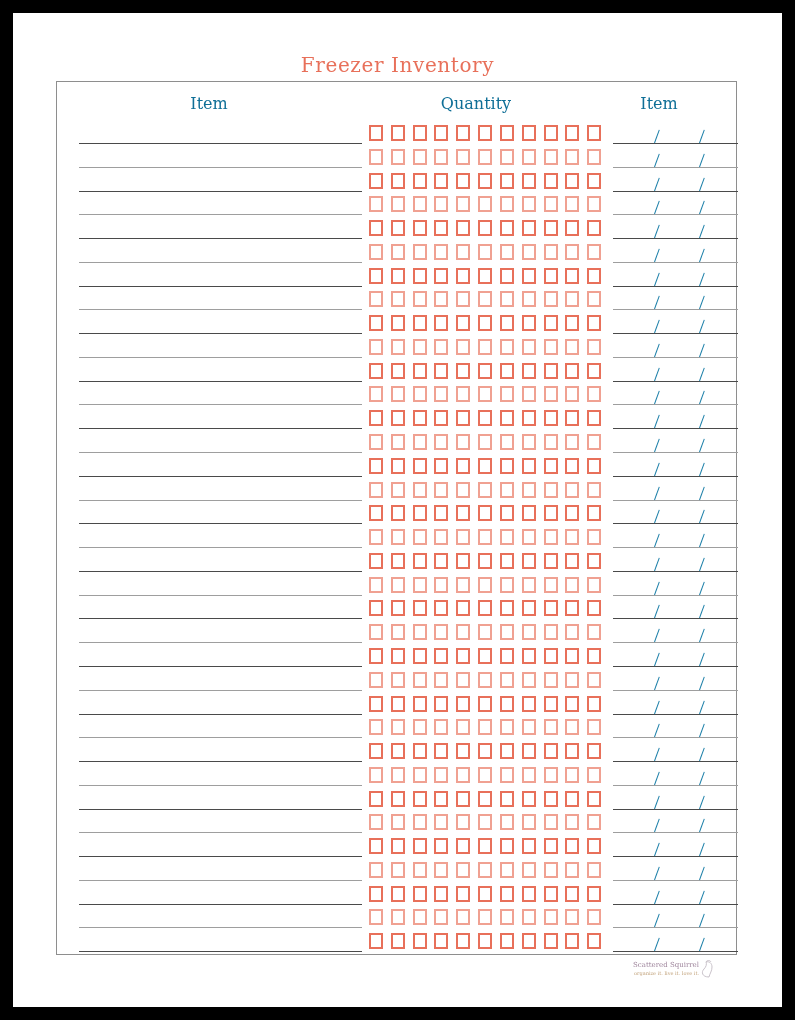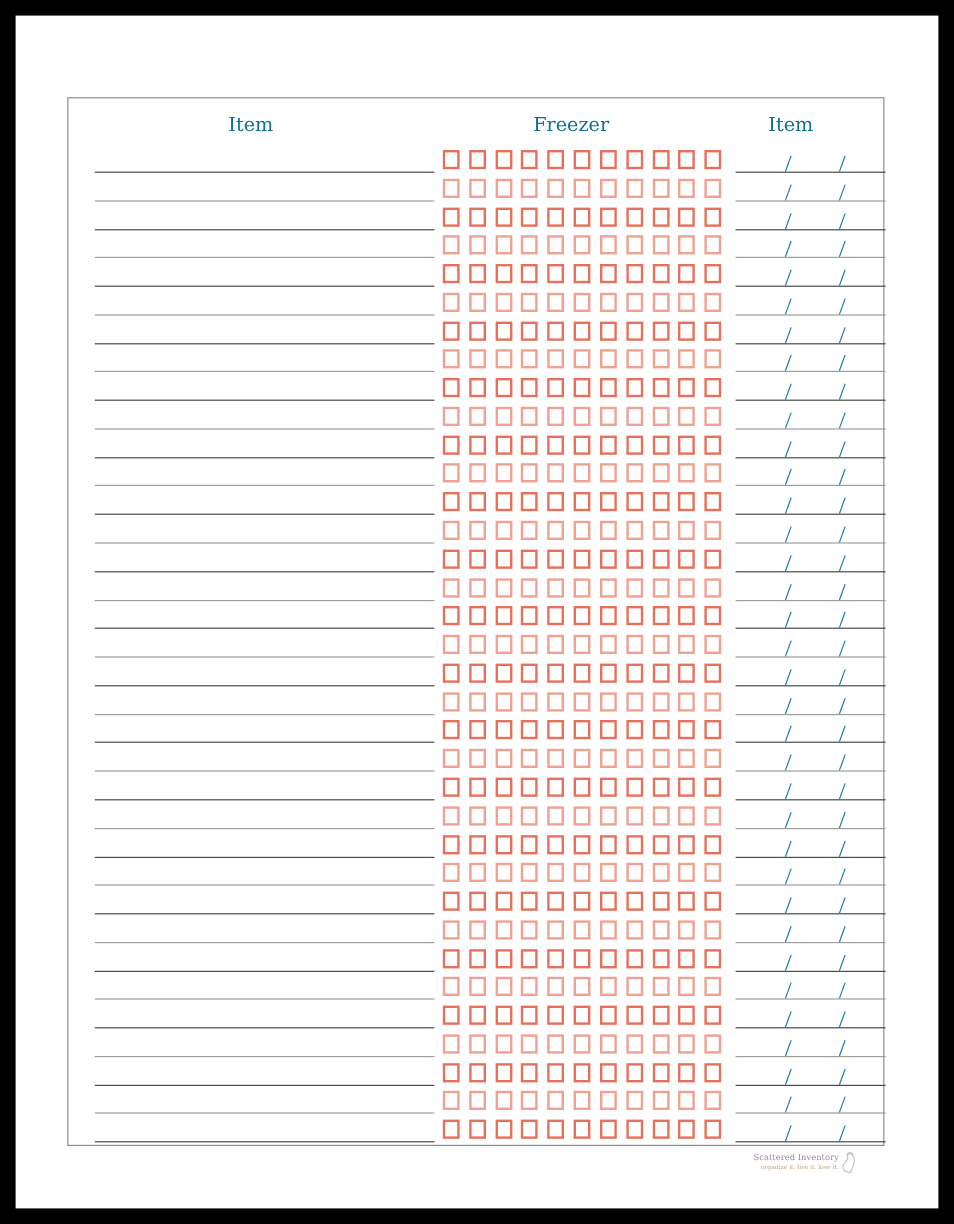--- a/index.html
+++ b/index.html
@@ -168,25 +168,26 @@
     top: 0px;
     width: 16px;
     height: 20px;
   }
 </style>
 </head>
 <body>
 
 <div id="page-frame">
 
+  <div id="doc-title">Freezer Inventory</div>
 
   <div id="inventory-table">
 
     <div class="col-header" id="header-item">Item</div>
-    <div class="col-header" id="header-quantity">Freezer</div>
+    <div class="col-header" id="header-quantity">Quantity</div>
     <div class="col-header" id="header-date">Item</div>
 
     <div id="rows-area">
         <div class="inv-row" style="top: 0px;">
           <div class="item-line"></div>
           <div class="qty-cells">
             <div class="qty-box" style="left: 0px;"></div>
             <div class="qty-box" style="left: 21.8182px;"></div>
             <div class="qty-box" style="left: 43.6364px;"></div>
             <div class="qty-box" style="left: 65.4545px;"></div>
@@ -846,21 +847,21 @@
           </div>
           <div class="date-line"></div>
           <div class="date-slash s1"></div>
           <div class="date-slash s2"></div>
         </div>
       </div>
 
   </div>
 
   <div id="watermark">
-    <div id="watermark-text">Scattered Inventory</div>
+    <div id="watermark-text">Scattered Squirrel</div>
     <div id="watermark-sub">organize it. live it. love it.</div>
     <svg id="watermark-squirrel" viewBox="0 0 16 20">
       <path d="M10 18 C3 18 2 13 5 10 C7 8 8 5 7 3 C10 2 13 4 13 8 C13 12 11 14 10 18 Z" fill="none" stroke="#b9b0ba" stroke-width="0.9"></path>
       <path d="M7 3 C8 1 11 1 12 3" fill="none" stroke="#b9b0ba" stroke-width="0.9"></path>
     </svg>
   </div>
 
 </div>
 
 </body></html>

